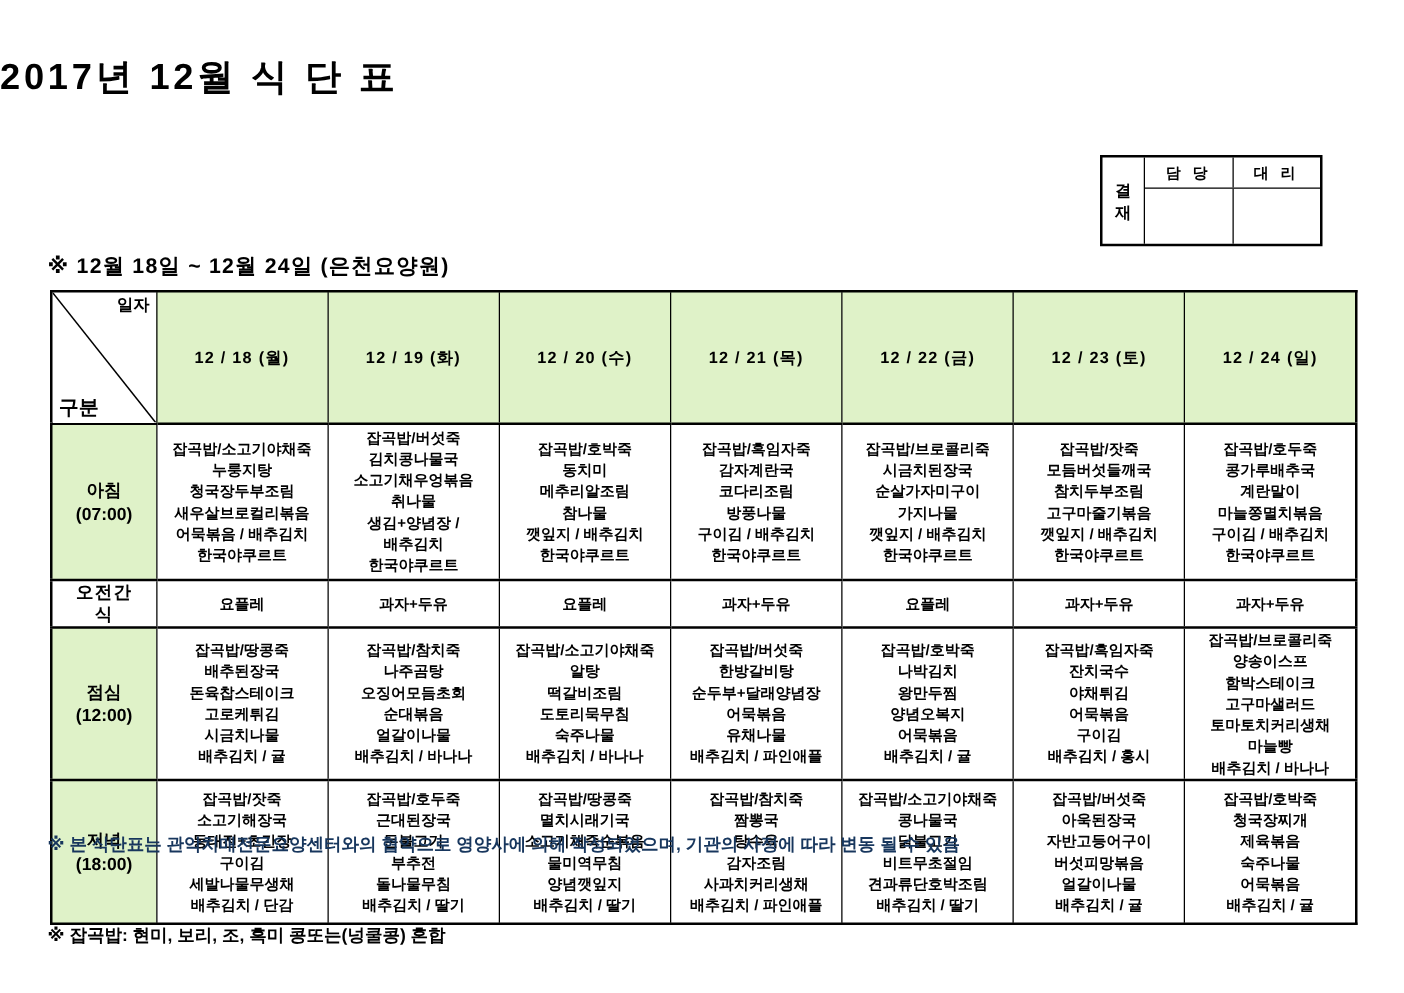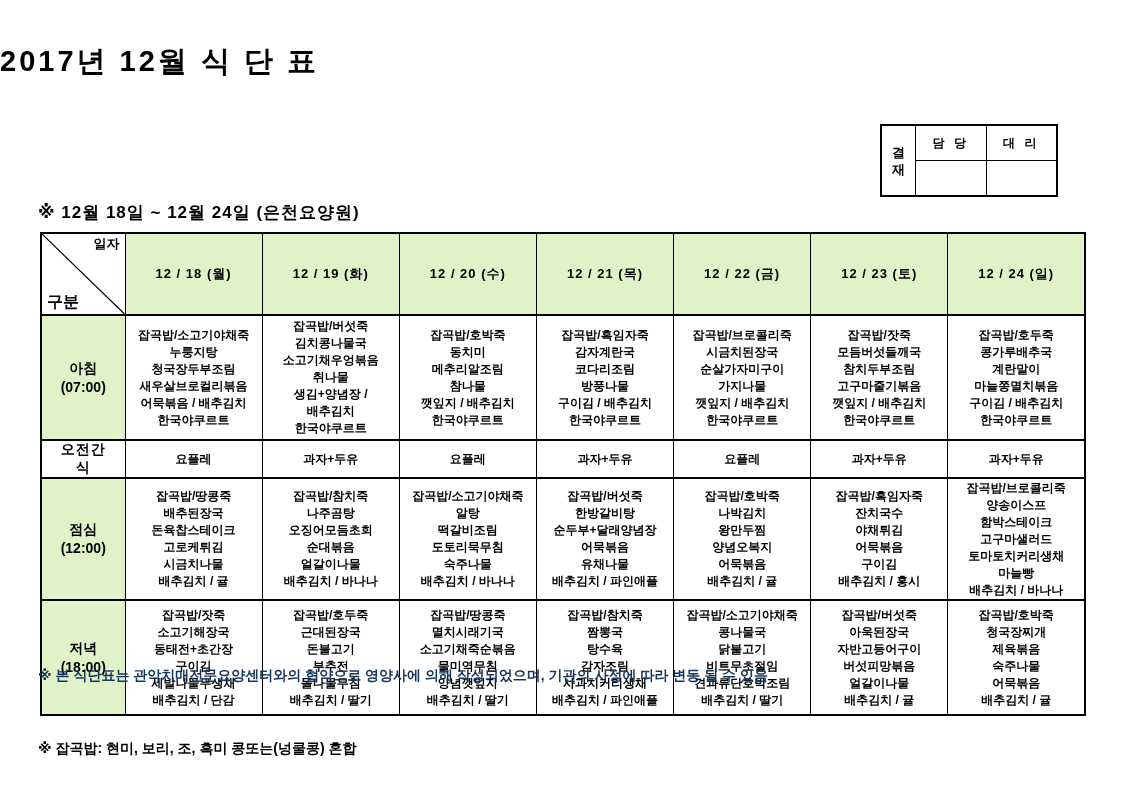--- a/index.html
+++ b/index.html
@@ -20,21 +20,21 @@
   .approval{
     position:absolute;left:880px;top:124px;width:178px;height:73px;
     border:2px solid var(--border);display:flex;background:#fff;
   }
   .approval-stamp{
     width:34px;border-right:1px solid var(--border);
     display:flex;align-items:center;justify-content:center;
     font-size:13px;font-weight:bold;white-space:pre-line;text-align:center;line-height:17px;
   }
   .approval-cols{flex:1;display:flex;flex-direction:column;}
-  .approval-head{display:flex;height:35px;border-bottom:1px solid var(--border);}
+  .approval-head{display:flex;height:25px;border-bottom:1px solid var(--border);}
   .approval-head .hcell{
     flex:1;display:flex;align-items:center;justify-content:center;
     font-size:12px;font-weight:bold;letter-spacing:3px;
   }
   .approval-body{flex:1;display:flex;}
   .approval-body .bcell{flex:1;}
   .bdr-l{border-left:1px solid var(--border);}
   .subtitle{
     position:absolute;left:38px;top:201px;
     font-size:17px;font-weight:bold;letter-spacing:1px;
@@ -50,21 +50,21 @@
   }
   .meal-table tr.sect>th,.meal-table tr.sect>td{border-top:2px solid var(--border);}
   col.c-label{width:84px;}
   tr.r-head{height:32px;}
   tr.r-breakfast{height:125px;}
   tr.r-snack1{height:19px;margin-left:22px;}
   tr.r-lunch{height:122px;}
   tr.r-snack2{height:18px;}
   tr.r-dinner{height:115px;}
   th.date-cell{background:var(--header-green);font-size:13px;letter-spacing:1px;}
-  th.corner{position:relative;background:#fff;padding:4px;}
+  th.corner{position:relative;background:#fff;padding:16px;}
   th.corner svg{position:absolute;left:0;top:0;width:100%;height:100%;}
   .corner-top{position:absolute;top:1px;right:5px;font-size:13px;}
   .corner-bottom{position:absolute;bottom:1px;left:5px;font-size:16px;}
   th.meal-label{background:var(--header-green);font-size:14px;line-height:19px;}
   th.snack-label{background:#fff;font-size:14px;letter-spacing:1px;}
   td.menu-cell{font-size:12px;line-height:17px;}
   td.snack-cell{font-size:12px;line-height:15px;}
   
   .note{position:absolute;left:38px;font-size:14px;font-weight:bold;}
   .note-1{top:667px;color:var(--note-blue);}

